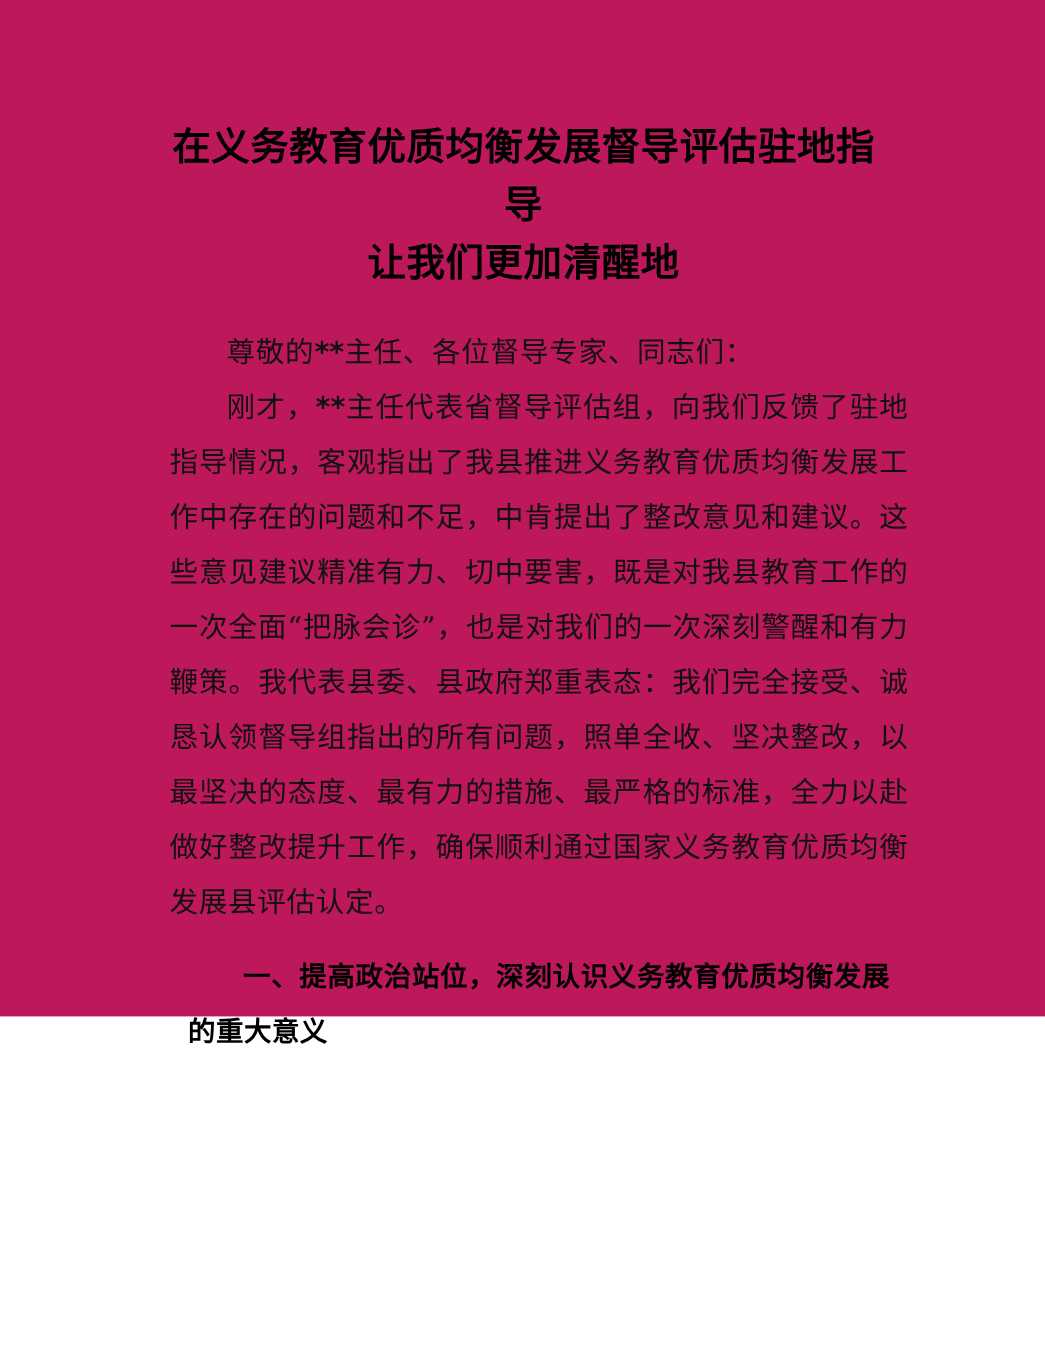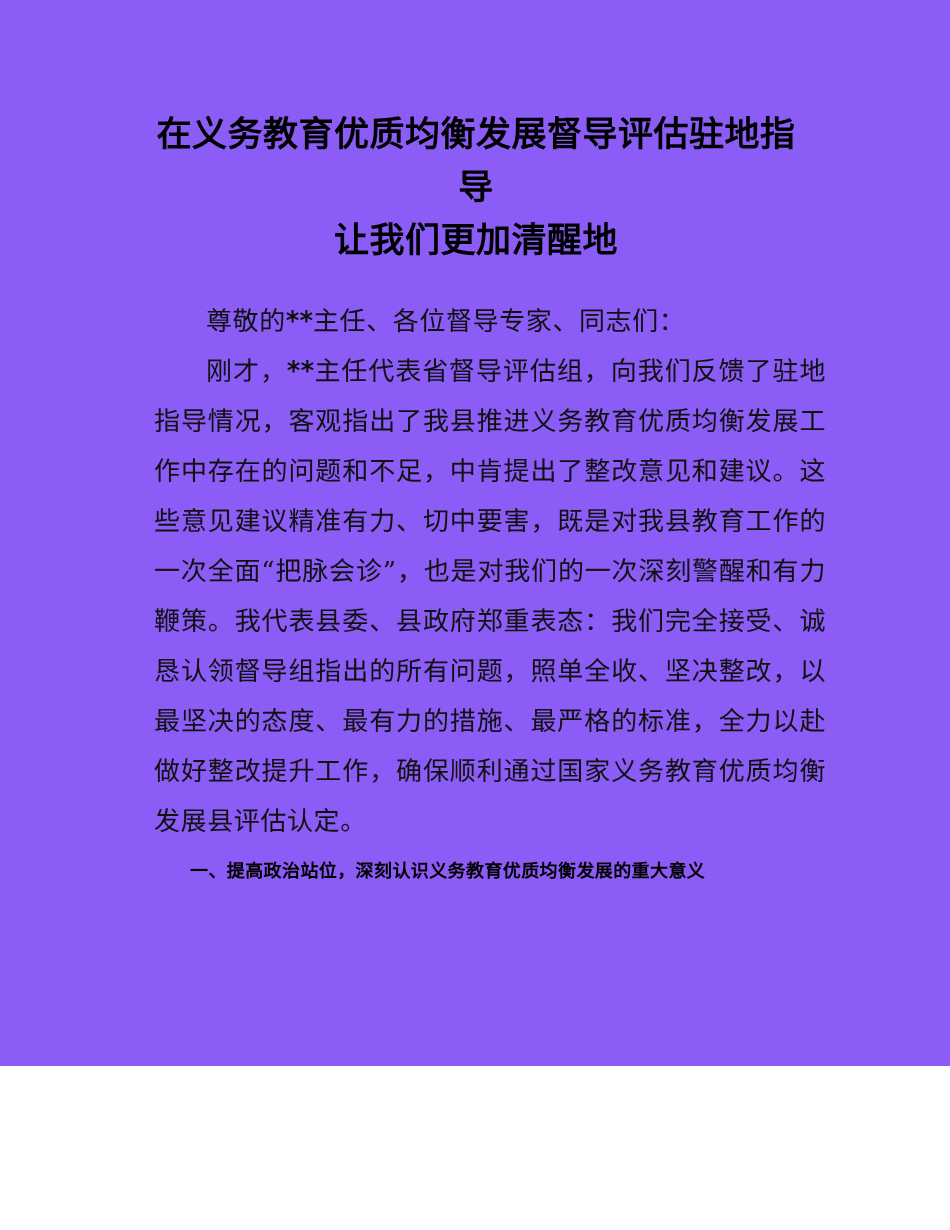--- a/index.html
+++ b/index.html
@@ -12,22 +12,22 @@
     width: 950px;
     height: 1230px;
     overflow: hidden;
     font-family: "DejaVu Serif", "Liberation Serif", serif;
     color: #000000;
   }
 
   .page {
     position: relative;
     width: 950px;
-    height: 1066px;
-    background: #8b5cf6;
+    height: 924px;
+    background: #be185d;
     box-sizing: border-box;
     padding: 0;
   }
 
   .doc-body {
     position: absolute;
     left: 140px;
     top: 0;
     width: 672px;
   }
@@ -82,25 +82,25 @@
 
   
   .ast {
     font-family: "DejaVu Sans", "Liberation Sans", sans-serif;
     font-weight: bold;
     letter-spacing: 0;
   }
 
   
   h2.section-heading {
-    margin: 0;
+    margin: 17px;
     padding: 0;
     font-family: "DejaVu Sans", "Liberation Sans", sans-serif;
     font-weight: bold;
-    font-size: 18px;
+    font-size: 25px;
     line-height: 50px;
     text-indent: 2em;
     text-align: justify;
     text-justify: inter-ideograph;
     letter-spacing: 0.4px;
     color: #000000;
   }
 </style>
 </head>
 <body>

